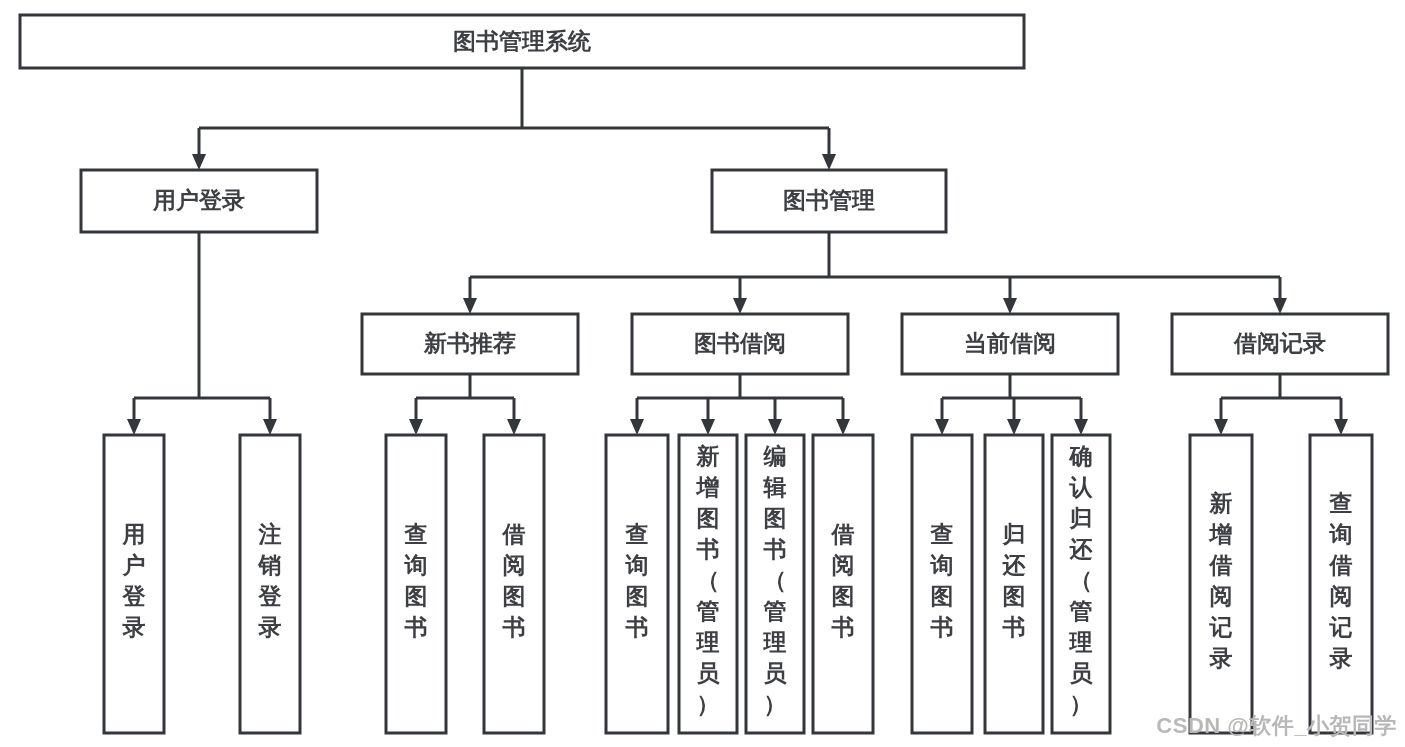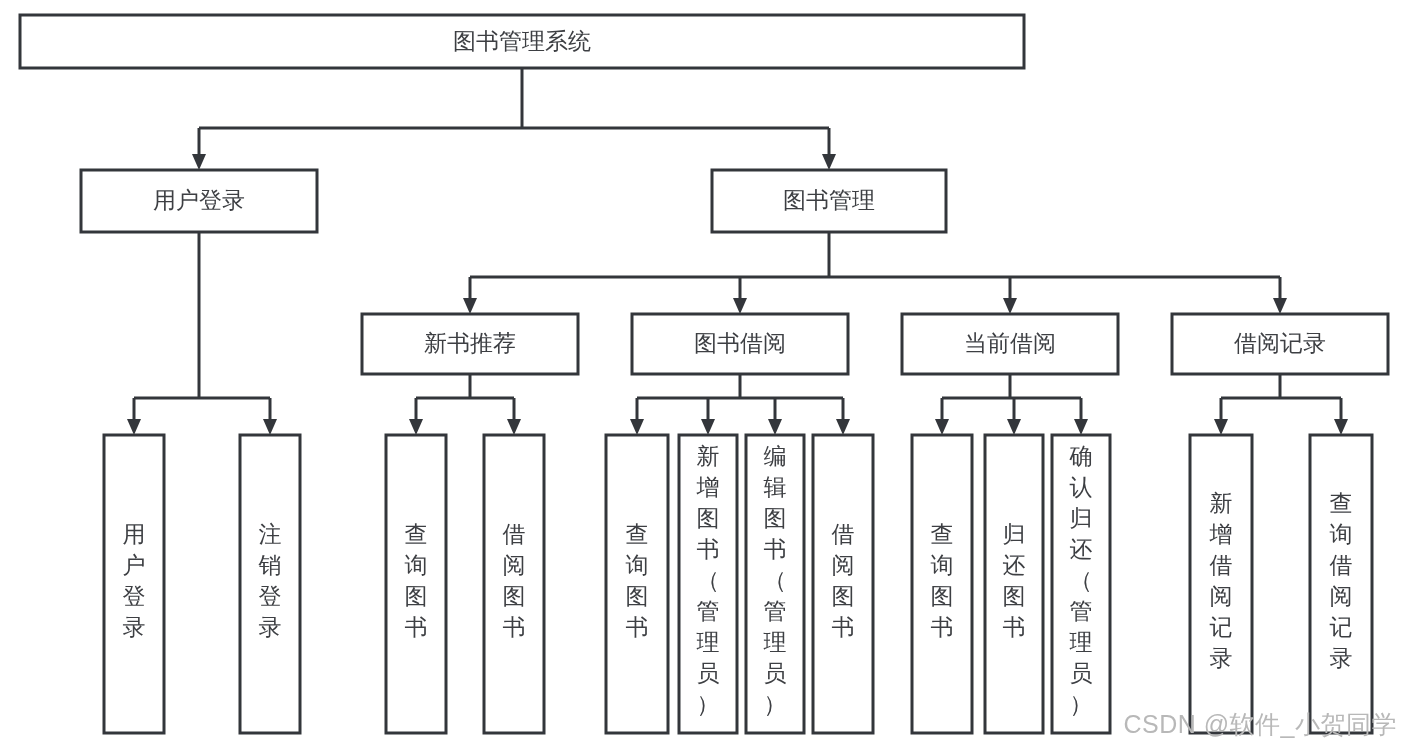--- a/index.html
+++ b/index.html
@@ -9,20 +9,21 @@
   }
   body {
     font-family: "Liberation Sans", "DejaVu Sans", sans-serif;
   }
   #diagram-root {
     position: relative;
     width: 1405px;
     height: 747px;
     background: #ffffff;
     overflow: hidden;
+    font-weight: bold;
   }
   svg.flow {
     position: absolute;
     left: 0;
     top: 0;
     width: 1405px;
     height: 747px;
     display: block;
   }
   .node-rect {
@@ -51,21 +52,21 @@
     fill: #3d3f43;
     font-family: "Liberation Sans", "DejaVu Sans", sans-serif;
     font-size: 23px;
     text-anchor: middle;
   }
   .watermark {
     position: absolute;
     right: 8px;
     bottom: 6px;
     font-family: "Liberation Sans", "DejaVu Sans", sans-serif;
-    font-size: 25px;
+    font-size: 22px;
     color: #b8b8b8;
     white-space: nowrap;
     letter-spacing: 0.5px;
     pointer-events: none;
   }
 </style>
 </head>
 <body>
 
 <div id="diagram-root">

